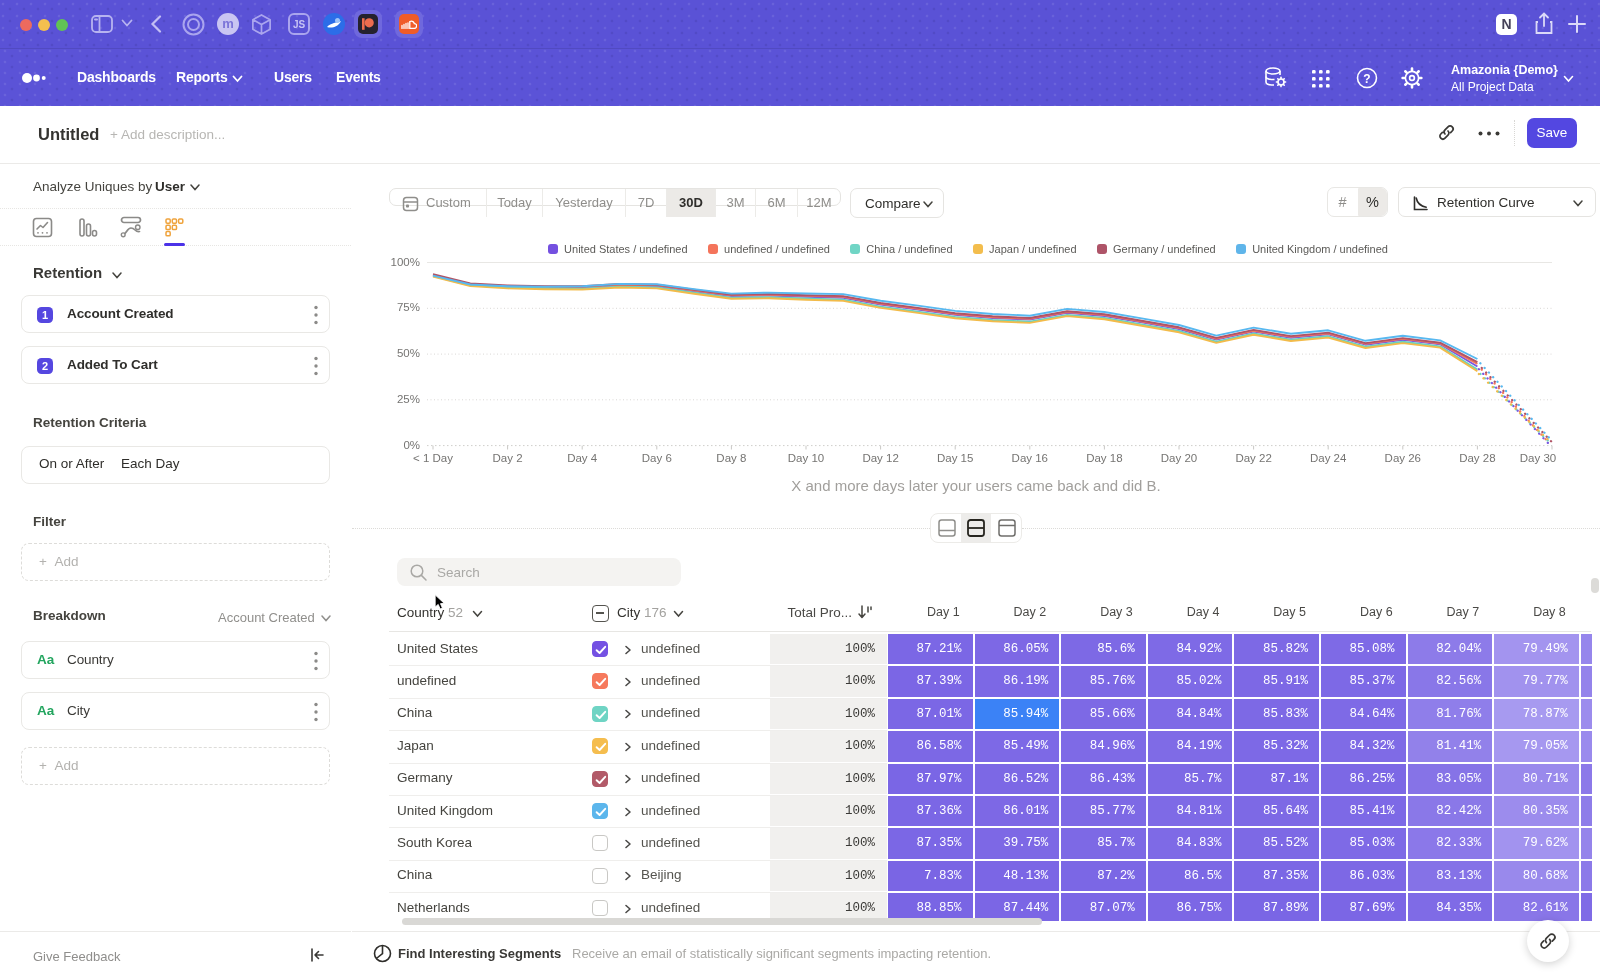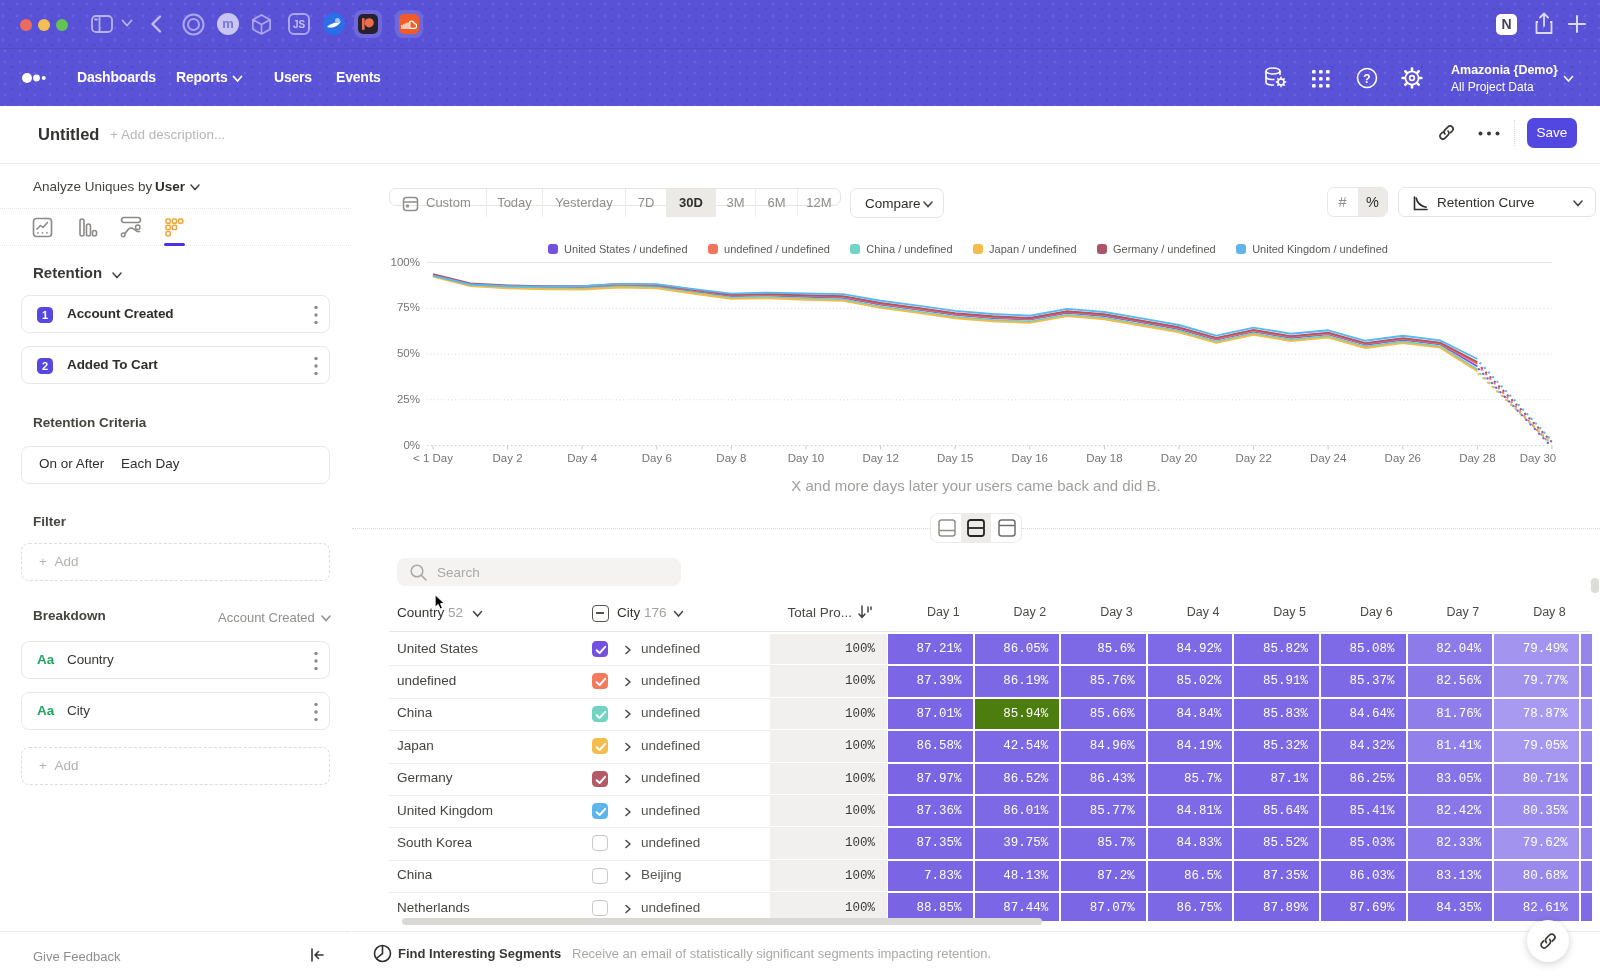--- a/index.html
+++ b/index.html
@@ -490,39 +490,39 @@
 <div class="rowlabel" style="top:705.3px">China</div>
 <div class="cb" style="top:705.8px;background:#6FD4C4;border-color:#6FD4C4"><svg width="16" height="16" viewBox="0 0 16 16">
           <path d="M3.6 8.2 L6.6 11 L12.2 4.8" fill="none" stroke="#fff" stroke-width="1.9" stroke-linecap="round" stroke-linejoin="round"></path>
         </svg></div>
 <svg class="rchev" style="top:709.3px" width="10" height="10" viewBox="0 0 10 10">
         <path d="M3 1.5 L7 5 L3 8.5" fill="none" stroke="#4a4947" stroke-width="1.6" stroke-linecap="round" stroke-linejoin="round"></path>
       </svg>
 <div class="citylabel" style="top:705.3px">undefined</div>
 <div class="totcell" style="top:698.8px">100%</div>
 <div class="pcell" style="left:888.0px;top:698.8px;background:#7b67e5">87.01%</div>
-<div class="pcell" style="left:974.6px;top:698.8px;background:#4d7c0f">85.94%</div>
+<div class="pcell" style="left:974.6px;top:698.8px;background:#3b82f6">85.94%</div>
 <div class="pcell" style="left:1061.2px;top:698.8px;background:#7d69e5">85.66%</div>
 <div class="pcell" style="left:1147.8px;top:698.8px;background:#7e6ae6">84.84%</div>
 <div class="pcell" style="left:1234.4px;top:698.8px;background:#7d69e5">85.83%</div>
 <div class="pcell" style="left:1321.0px;top:698.8px;background:#7e6ae6">84.64%</div>
 <div class="pcell" style="left:1407.6px;top:698.8px;background:#8f7eea">81.76%</div>
 <div class="pcell" style="left:1494.2px;top:698.8px;background:#a79af0">78.87%</div>
 <div class="pcell" style="left:1580.8px;top:698.8px;width:10px;background:#9c8ced"></div>
 <div class="rowlabel" style="top:737.7px">Japan</div>
 <div class="cb" style="top:738.2px;background:#F5BD4E;border-color:#F5BD4E"><svg width="16" height="16" viewBox="0 0 16 16">
           <path d="M3.6 8.2 L6.6 11 L12.2 4.8" fill="none" stroke="#fff" stroke-width="1.9" stroke-linecap="round" stroke-linejoin="round"></path>
         </svg></div>
 <svg class="rchev" style="top:741.7px" width="10" height="10" viewBox="0 0 10 10">
         <path d="M3 1.5 L7 5 L3 8.5" fill="none" stroke="#4a4947" stroke-width="1.6" stroke-linecap="round" stroke-linejoin="round"></path>
       </svg>
 <div class="citylabel" style="top:737.7px">undefined</div>
 <div class="totcell" style="top:731.2px">100%</div>
 <div class="pcell" style="left:888.0px;top:731.2px;background:#7c68e5">86.58%</div>
-<div class="pcell" style="left:974.6px;top:731.2px;background:#7d69e6">42.54%</div>
+<div class="pcell" style="left:974.6px;top:731.2px;background:#7d69e6">85.49%</div>
 <div class="pcell" style="left:1061.2px;top:731.2px;background:#7e6ae6">84.96%</div>
 <div class="pcell" style="left:1147.8px;top:731.2px;background:#7f6be6">84.19%</div>
 <div class="pcell" style="left:1234.4px;top:731.2px;background:#7d69e6">85.32%</div>
 <div class="pcell" style="left:1321.0px;top:731.2px;background:#7f6be6">84.32%</div>
 <div class="pcell" style="left:1407.6px;top:731.2px;background:#9281ea">81.41%</div>
 <div class="pcell" style="left:1494.2px;top:731.2px;background:#a698f0">79.05%</div>
 <div class="pcell" style="left:1580.8px;top:731.2px;width:10px;background:#9a8aed"></div>
 <div class="rowlabel" style="top:770.1px">Germany</div>
 <div class="cb" style="top:770.6px;background:#B25A68;border-color:#B25A68"><svg width="16" height="16" viewBox="0 0 16 16">
           <path d="M3.6 8.2 L6.6 11 L12.2 4.8" fill="none" stroke="#fff" stroke-width="1.9" stroke-linecap="round" stroke-linejoin="round"></path>

